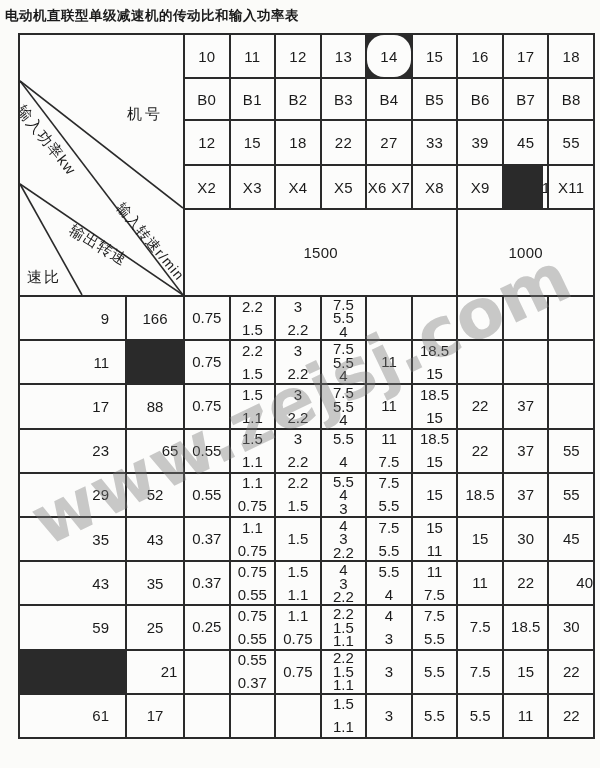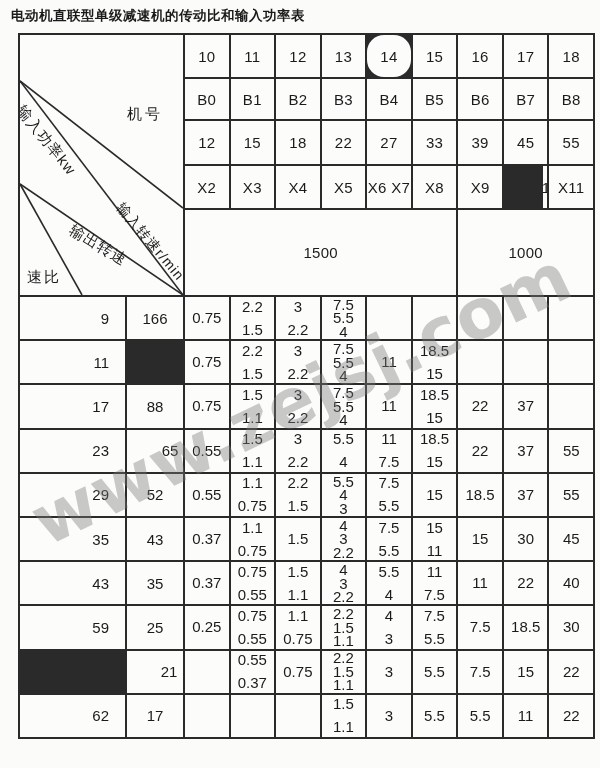--- a/index.html
+++ b/index.html
@@ -3,21 +3,21 @@
 <meta charset="utf-8">
 <style>
   html,body{margin:0;padding:0;}
   body{
     width:600px;height:768px;position:relative;overflow:hidden;
     background:#fbfbf9;
     font-family:"Liberation Sans","DejaVu Sans",sans-serif;
     color:#1b1b1b;
   }
   .page-title{
-    position:absolute;left:11px;top:7px;
+    position:absolute;left:5px;top:7px;
     font-size:13.5px;font-weight:bold;letter-spacing:0.5px;
     white-space:nowrap;
   }
   
   #grid{
     position:absolute;left:18px;top:33px;width:577px;height:706px;
     box-sizing:border-box;
     display:grid;
     grid-template-columns:105px 56px repeat(9,1fr);
     grid-template-rows:42px 40px 43px 42px 85px repeat(10,1fr);
@@ -320,21 +320,21 @@
     <div class="cell vals n2" style="grid-area: 12 / 8;">
       <div>11</div>
       <div>7.5</div>
     </div>
     <div class="cell vals n1" style="grid-area: 12 / 9;">
       <div>11</div>
     </div>
     <div class="cell vals n1" style="grid-area: 12 / 10;">
       <div>22</div>
     </div>
-    <div class="cell vals n1" style="grid-area: 12 / 11;">
+    <div class="cell vals n1" style="grid-area: 12 / 11; align-items: flex-end;">
       <div>40</div>
     </div>
     <div class="cell ratio-cell" style="grid-area: 13 / 1; text-align: right;">59</div>
     <div class="cell" style="grid-area: 13 / 2;">25</div>
     <div class="cell vals n1" style="grid-area: 13 / 3;">
       <div>0.25</div>
     </div>
     <div class="cell vals n2" style="grid-area: 13 / 4;">
       <div>0.75</div>
       <div>0.55</div>
@@ -387,21 +387,21 @@
     </div>
     <div class="cell vals n1" style="grid-area: 14 / 9;">
       <div>7.5</div>
     </div>
     <div class="cell vals n1" style="grid-area: 14 / 10;">
       <div>15</div>
     </div>
     <div class="cell vals n1" style="grid-area: 14 / 11;">
       <div>22</div>
     </div>
-    <div class="cell ratio-cell" style="grid-area: 15 / 1;">62</div>
+    <div class="cell ratio-cell" style="grid-area: 15 / 1;">61</div>
     <div class="cell" style="grid-area: 15 / 2;">17</div>
     <div class="cell vals n0" style="grid-area: 15 / 3;"></div>
     <div class="cell vals n0" style="grid-area: 15 / 4;"></div>
     <div class="cell vals n0" style="grid-area: 15 / 5;"></div>
     <div class="cell vals n2" style="grid-area: 15 / 6;">
       <div>1.5</div>
       <div>1.1</div>
     </div>
     <div class="cell vals n1" style="grid-area: 15 / 7;">
       <div>3</div>

